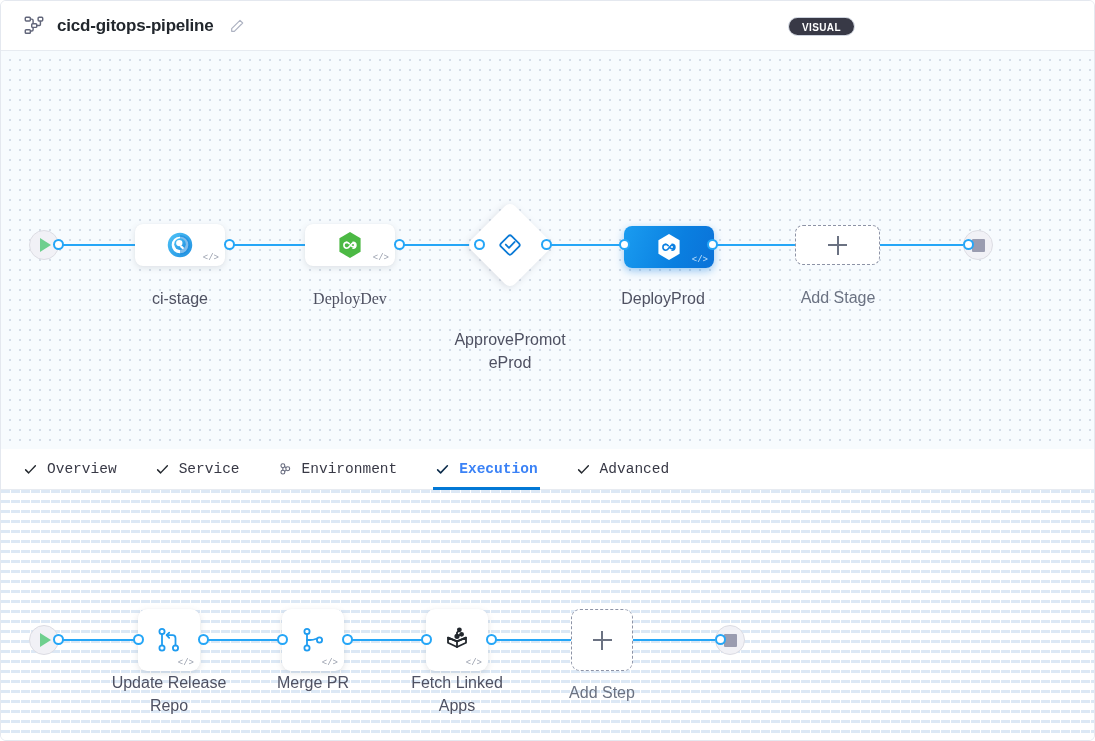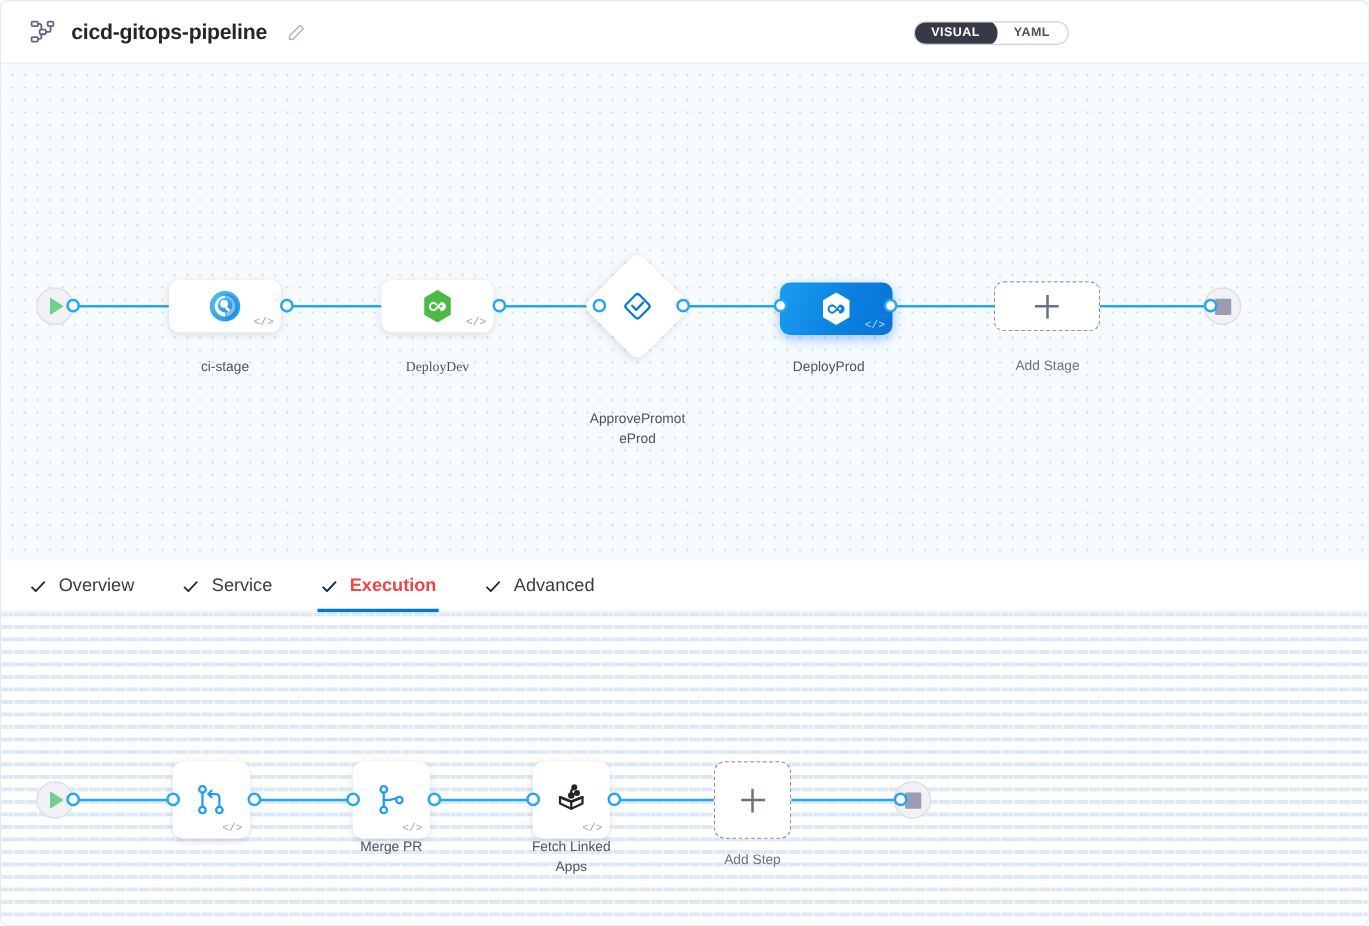--- a/index.html
+++ b/index.html
@@ -35,20 +35,21 @@
   .hdr-pencil { margin-left: 14px; width: 18px; height: 18px; display:flex; align-items:center; justify-content:center; }
 
   .toggle {
     position: absolute; right: 241px; top: 16px;
     display: flex; align-items: center;
     height: 19px;
     border: 1px solid #cdd3de;
     border-radius: 10px;
     background: #ffffff;
     overflow: hidden;
+    flex-direction: column;
   }
   .toggle-opt {
     font-size: 10px; font-weight: bold; letter-spacing: .4px;
     padding: 0 14px; height: 19px; line-height: 19px;
     color: #4f5162;
   }
   .toggle-opt.active {
     background: #383946; color: #ffffff;
     border-radius: 10px;
     margin: -1px;
@@ -72,23 +73,24 @@
     background: #ffffff;
     border-bottom: 1px solid #e7ebf1;
     display: flex; align-items: center;
     padding-left: 22px;
   }
   .tab {
     display: flex; align-items: center; gap: 9px;
     height: 41px; margin-right: 38px;
     font-size: 14.5px; color: #383946;
     position: relative;
+    font-family: Liberation Mono, monospace;
   }
   .tab .tab-check { width: 15px; height: 15px; display:flex; align-items:center; justify-content:center; }
-  .tab.active { color: #ef4444; font-weight: bold; }
+  .tab.active { color: #3b82f6; font-weight: bold; }
   .tab.active::after {
     content: ""; position: absolute; left: -2px; right: -2px; bottom: 0;
     height: 3px; background: #0278d5;
   }
 
   
   .step-canvas {
     position: absolute; left: 0; top: 489px;
     width: 1095px; height: 252px;
     background-color: #ffffff;
@@ -172,21 +174,21 @@
     display: flex; align-items: center; justify-content: center;
   }
   .add-box.stage { width: 85px; height: 40px; }
   .add-box.step  { width: 62px; height: 62px; border-radius: 9px; }
   .plus-h { position: absolute; width: 19px; height: 2px; background: #6b7282; }
   .plus-v { position: absolute; width: 2px; height: 19px; background: #6b7282; }
 
   .node-label {
     position: absolute;
     text-align: center;
-    font-size: 11px;
+    font-size: 16px;
     color: #4f5162;
     line-height: 1.45;
     white-space: pre-line;
   }
   .add-label { color: #6b7282; }
 
   svg { display: block; }
 </style>
 </head>
 <body>
@@ -318,20 +320,31 @@
       <span>Overview</span>
     </div>
     <div class="tab">
       <span class="tab-check">
         <svg width="15" height="15" viewBox="0 0 20 20" fill="none" stroke="#22272d" stroke-width="1.9" stroke-linecap="round" stroke-linejoin="round">
             <path d="M3.5 10.5l4 4 9-9.5"></path>
           </svg>
       </span>
       <span>Service</span>
     </div>
+    <div class="tab">
+      <span class="tab-check">
+        <svg width="15" height="15" viewBox="0 0 20 20" fill="none" stroke="#62667a" stroke-width="1.4">
+          <circle cx="6.5" cy="5" r="2.6"></circle>
+            <circle cx="13" cy="9" r="2.6"></circle>
+            <circle cx="6.5" cy="13.5" r="2.6"></circle>
+          <path d="M9 6.3l1.8 1.2M9 12.3l1.8-1.2M6.5 7.6v3.3"></path>
+        </svg>
+      </span>
+      <span>Environment</span>
+    </div>
     <div class="tab active">
       <span class="tab-check">
         <svg width="15" height="15" viewBox="0 0 20 20" fill="none" stroke="#0b2b4a" stroke-width="2.1" stroke-linecap="round" stroke-linejoin="round">
             <path d="M3.5 10.5l4 4 9-9.5"></path>
           </svg>
       </span>
       <span>Execution</span>
     </div>
     <div class="tab">
       <span class="tab-check">
@@ -365,20 +378,22 @@
             <circle cx="22.5" cy="24" r="2.6"></circle>
             <path d="M9 10.1v11.3"></path>
             <path d="M22.5 21.4v-7.2a3 3 0 0 0-3-3h-5.6"></path>
             <path d="M16.2 8.6l-2.6 2.6 2.6 2.6"></path>
           </svg>
         </span>
         <span class="code-badge">&lt;/&gt;</span>
       </div>
       <div class="port" style="left:132px; top:144px;"></div>
       <div class="port" style="left:197px; top:144px;"></div>
+      <div class="node-label" style="left:103px; top:181px; width:130px;">Update Release
+Repo</div>
 
       <div class="node step" style="left:281px; top:119px;">
         <span>
           <svg width="32" height="32" viewBox="0 0 32 32" fill="none" stroke="#1f9cf0" stroke-width="1.8" stroke-linecap="round" stroke-linejoin="round">
             <circle cx="10" cy="7.5" r="2.6"></circle>
             <circle cx="10" cy="24" r="2.6"></circle>
             <circle cx="22.5" cy="16" r="2.6"></circle>
             <path d="M10 10.1v11.3"></path>
             <path d="M10 16h3.2c3 0 4.4-.6 6.6-1.4"></path>
           </svg>

